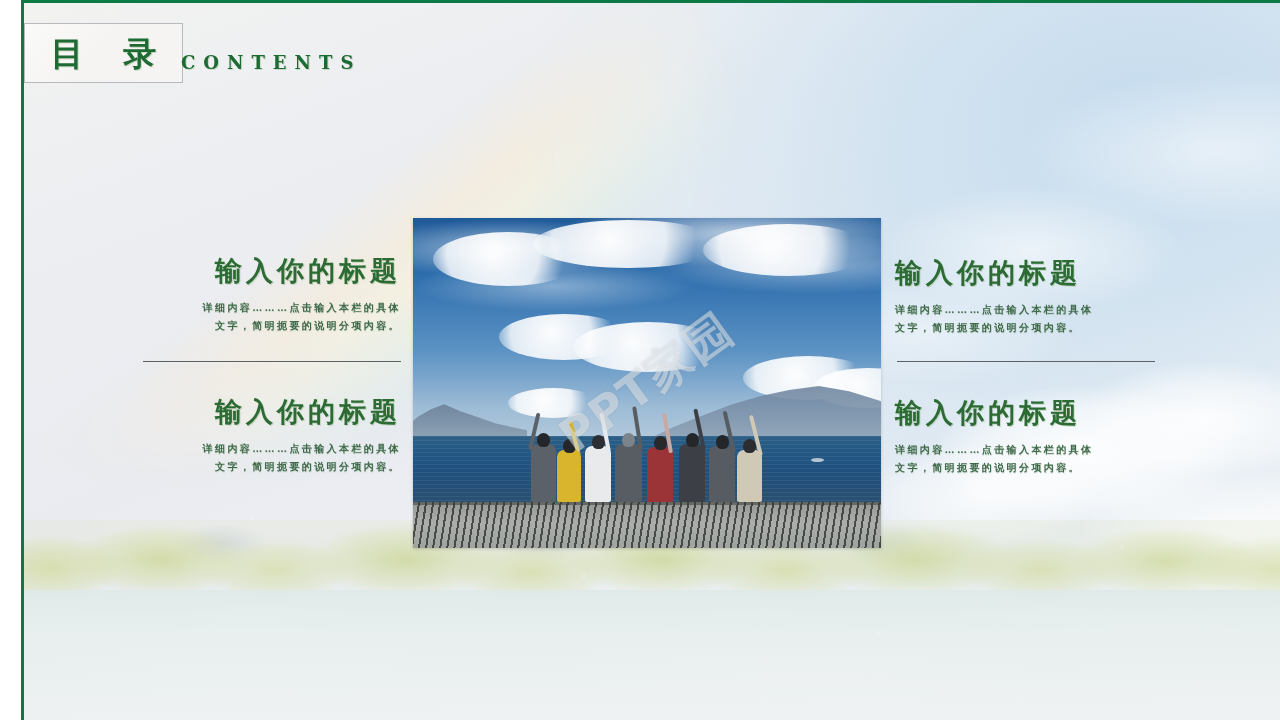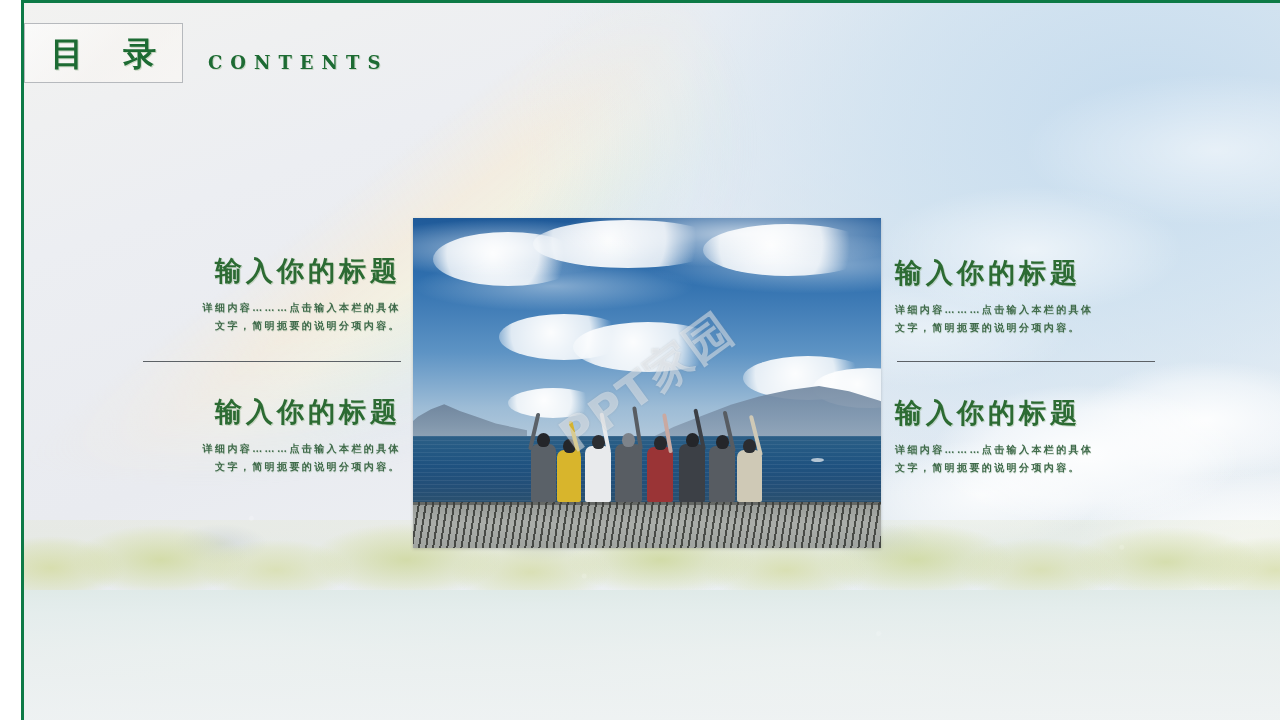--- a/index.html
+++ b/index.html
@@ -136,21 +136,21 @@
     font-size: 33px;
     font-weight: 700;
     letter-spacing: 14px;
     text-indent: 14px;
     color: #1d6b33;
     text-shadow: 1px 1px 0 rgba(120,160,110,0.35);
     line-height: 1;
   }
   .title-en {
     position: absolute;
-    left: 187px; top: 52px;
+    left: 160px; top: 52px;
     font-family: "DejaVu Serif", "Liberation Serif", serif;
     font-size: 18px;
     font-weight: 700;
     letter-spacing: 8px;
     color: #1d6b33;
     text-shadow: 1px 1px 0 rgba(150,180,140,0.40);
   }
 
   
   .photo {

